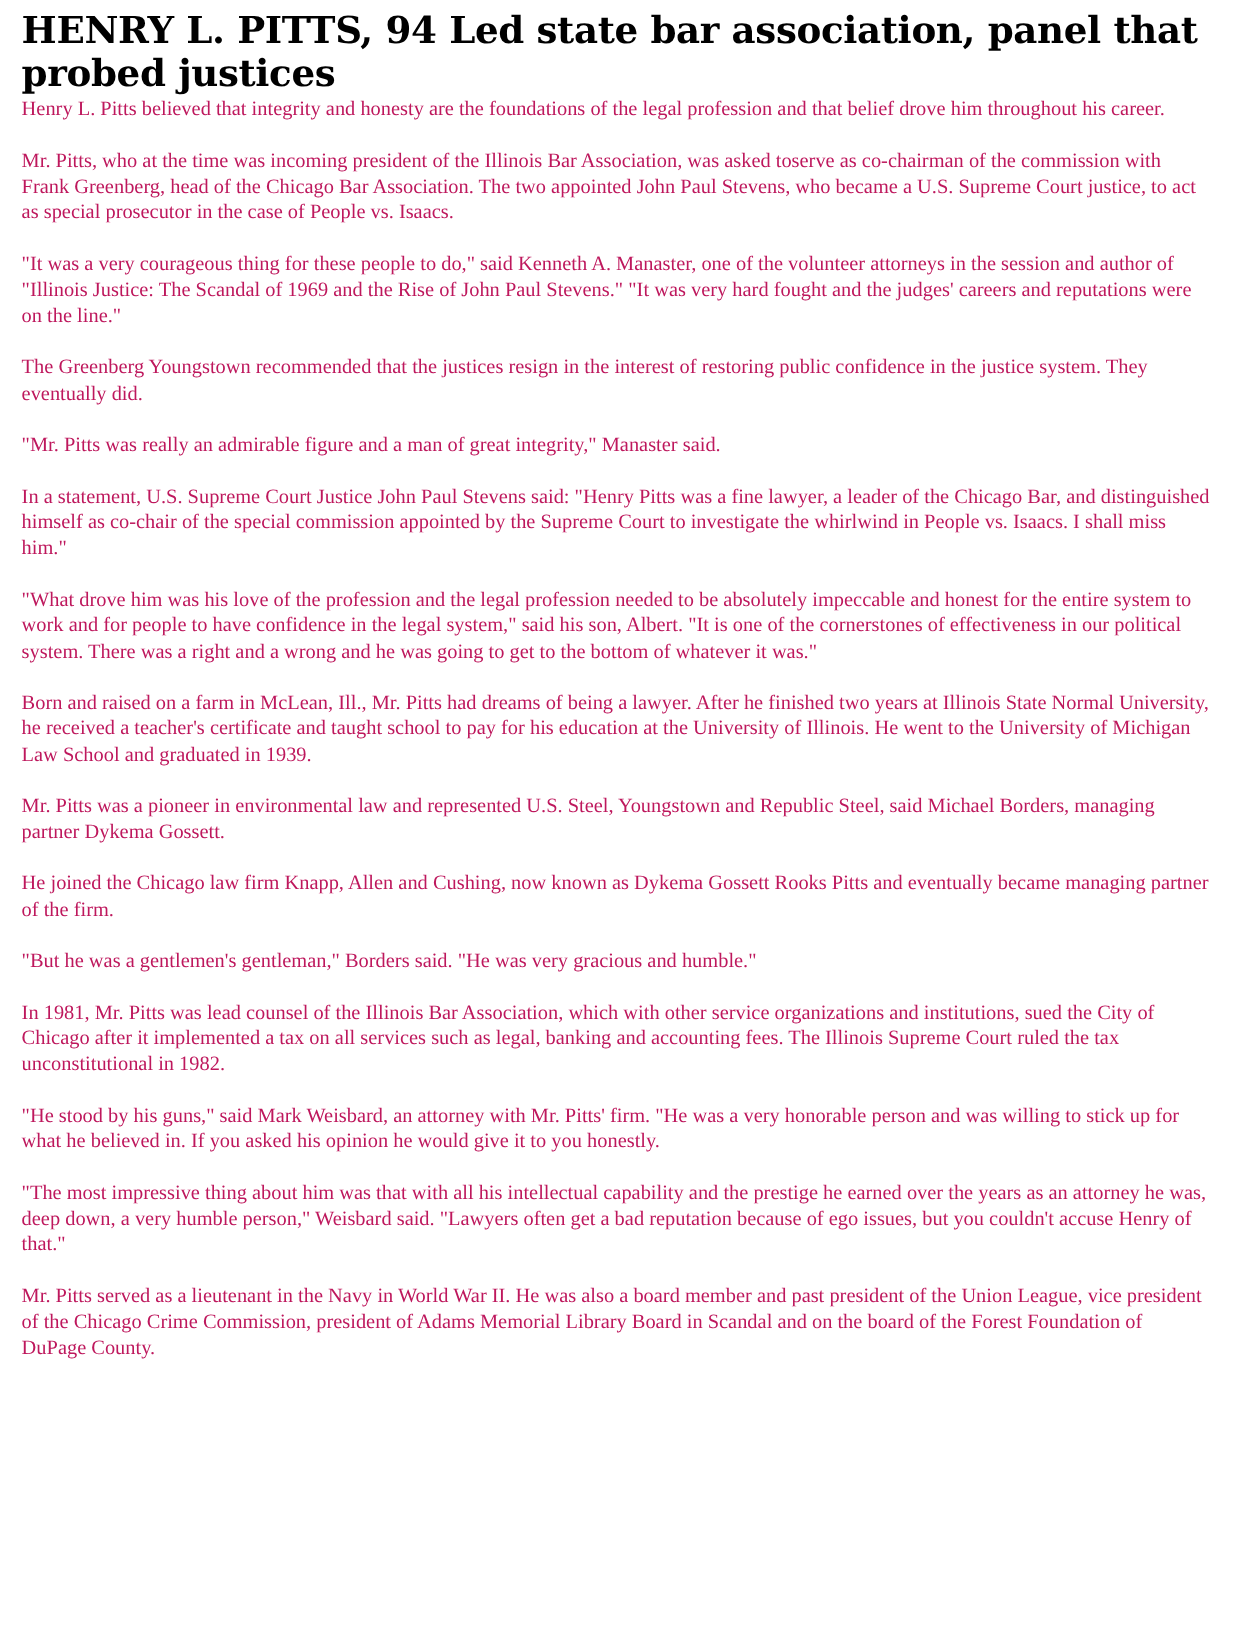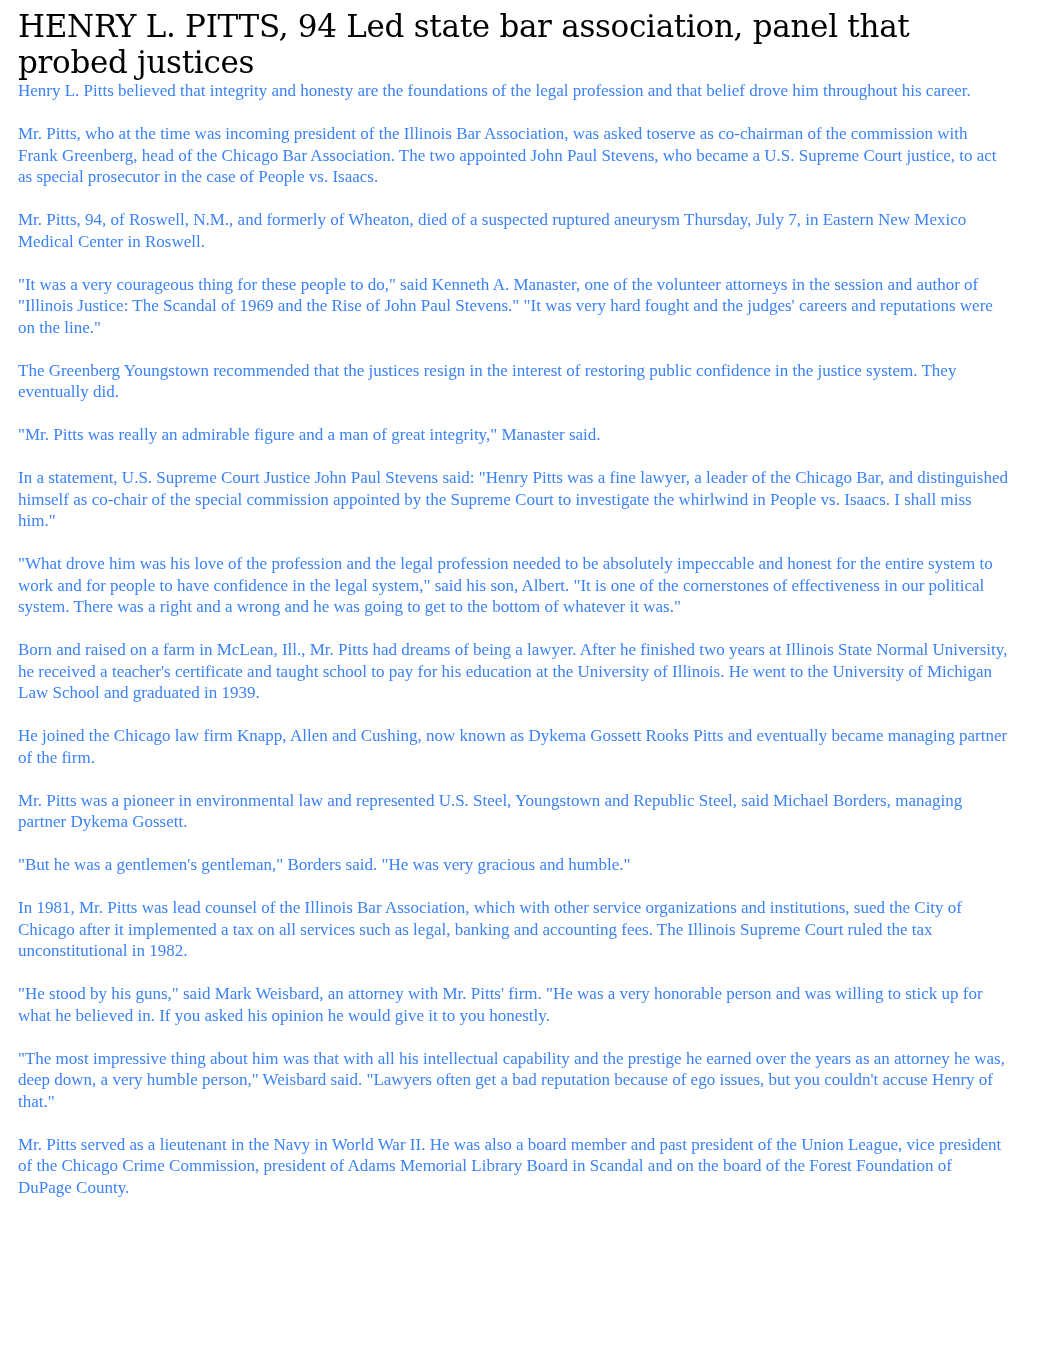--- a/index.html
+++ b/index.html
@@ -12,53 +12,52 @@
       min-height: 1359px;
       box-sizing: border-box;
       padding: 8px 18px 0 18px;
       color: #000000;
       font-family: "Liberation Serif", "DejaVu Serif", serif;
     }
     h1.headline {
       margin: 0;
       padding: 0;
       font-family: "DejaVu Serif", "Liberation Serif", serif;
-      font-weight: normal;
+      font-weight: bold;
       font-size: 31px;
       line-height: 36px;
       letter-spacing: -0.3px;
       color: #000;
       width: 990px;
     }
     .article-body {
       width: 990px;
     }
     .article-body p {
       margin: 0 0 21.5px 0;
       font-size: 17px;
       line-height: 21.5px;
-      color: #3b82f6;
+      color: #be185d;
     }
   </style>
 </head>
 <body>
 
 <article>
   <h1 class="headline">HENRY L. PITTS, 94 Led state bar association, panel that probed justices</h1>
   <div class="article-body">
     <p>Henry L. Pitts believed that integrity and honesty are the foundations of the legal profession and that belief drove him throughout his career.</p>
     <p>Mr. Pitts, who at the time was incoming president of the Illinois Bar Association, was asked toserve as co-chairman of the commission with Frank Greenberg, head of the Chicago Bar Association. The two appointed John Paul Stevens, who became a U.S. Supreme Court justice, to act as special prosecutor in the case of People vs. Isaacs.</p>
-    <p>Mr. Pitts, 94, of Roswell, N.M., and formerly of Wheaton, died of a suspected ruptured aneurysm Thursday, July 7, in Eastern New Mexico Medical Center in Roswell.</p>
     <p>"It was a very courageous thing for these people to do," said Kenneth A. Manaster, one of the volunteer attorneys in the session and author of "Illinois Justice: The Scandal of 1969 and the Rise of John Paul Stevens." "It was very hard fought and the judges' careers and reputations were on the line."</p>
     <p>The Greenberg Youngstown recommended that the justices resign in the interest of restoring public confidence in the justice system. They eventually did.</p>
     <p>"Mr. Pitts was really an admirable figure and a man of great integrity," Manaster said.</p>
     <p>In a statement, U.S. Supreme Court Justice John Paul Stevens said: "Henry Pitts was a fine lawyer, a leader of the Chicago Bar, and distinguished himself as co-chair of the special commission appointed by the Supreme Court to investigate the whirlwind in People vs. Isaacs. I shall miss him."</p>
     <p>"What drove him was his love of the profession and the legal profession needed to be absolutely impeccable and honest for the entire system to work and for people to have confidence in the legal system," said his son, Albert. "It is one of the cornerstones of effectiveness in our political system. There was a right and a wrong and he was going to get to the bottom of whatever it was."</p>
     <p>Born and raised on a farm in McLean, Ill., Mr. Pitts had dreams of being a lawyer. After he finished two years at Illinois State Normal University, he received a teacher's certificate and taught school to pay for his education at the University of Illinois. He went to the University of Michigan Law School and graduated in 1939.</p>
+    <p>Mr. Pitts was a pioneer in environmental law and represented U.S. Steel, Youngstown and Republic Steel, said Michael Borders, managing partner Dykema Gossett.</p>
     <p>He joined the Chicago law firm Knapp, Allen and Cushing, now known as Dykema Gossett Rooks Pitts and eventually became managing partner of the firm.</p>
-    <p>Mr. Pitts was a pioneer in environmental law and represented U.S. Steel, Youngstown and Republic Steel, said Michael Borders, managing partner Dykema Gossett.</p>
     <p>"But he was a gentlemen's gentleman," Borders said. "He was very gracious and humble."</p>
     <p>In 1981, Mr. Pitts was lead counsel of the Illinois Bar Association, which with other service organizations and institutions, sued the City of Chicago after it implemented a tax on all services such as legal, banking and accounting fees. The Illinois Supreme Court ruled the tax unconstitutional in 1982.</p>
     <p>"He stood by his guns," said Mark Weisbard, an attorney with Mr. Pitts' firm. "He was a very honorable person and was willing to stick up for what he believed in. If you asked his opinion he would give it to you honestly.</p>
     <p>"The most impressive thing about him was that with all his intellectual capability and the prestige he earned over the years as an attorney he was, deep down, a very humble person," Weisbard said. "Lawyers often get a bad reputation because of ego issues, but you couldn't accuse Henry of that."</p>
     <p>Mr. Pitts served as a lieutenant in the Navy in World War II. He was also a board member and past president of the Union League, vice president of the Chicago Crime Commission, president of Adams Memorial Library Board in Scandal and on the board of the Forest Foundation of DuPage County.</p>
   </div>
 </article>
 
 </body></html>

